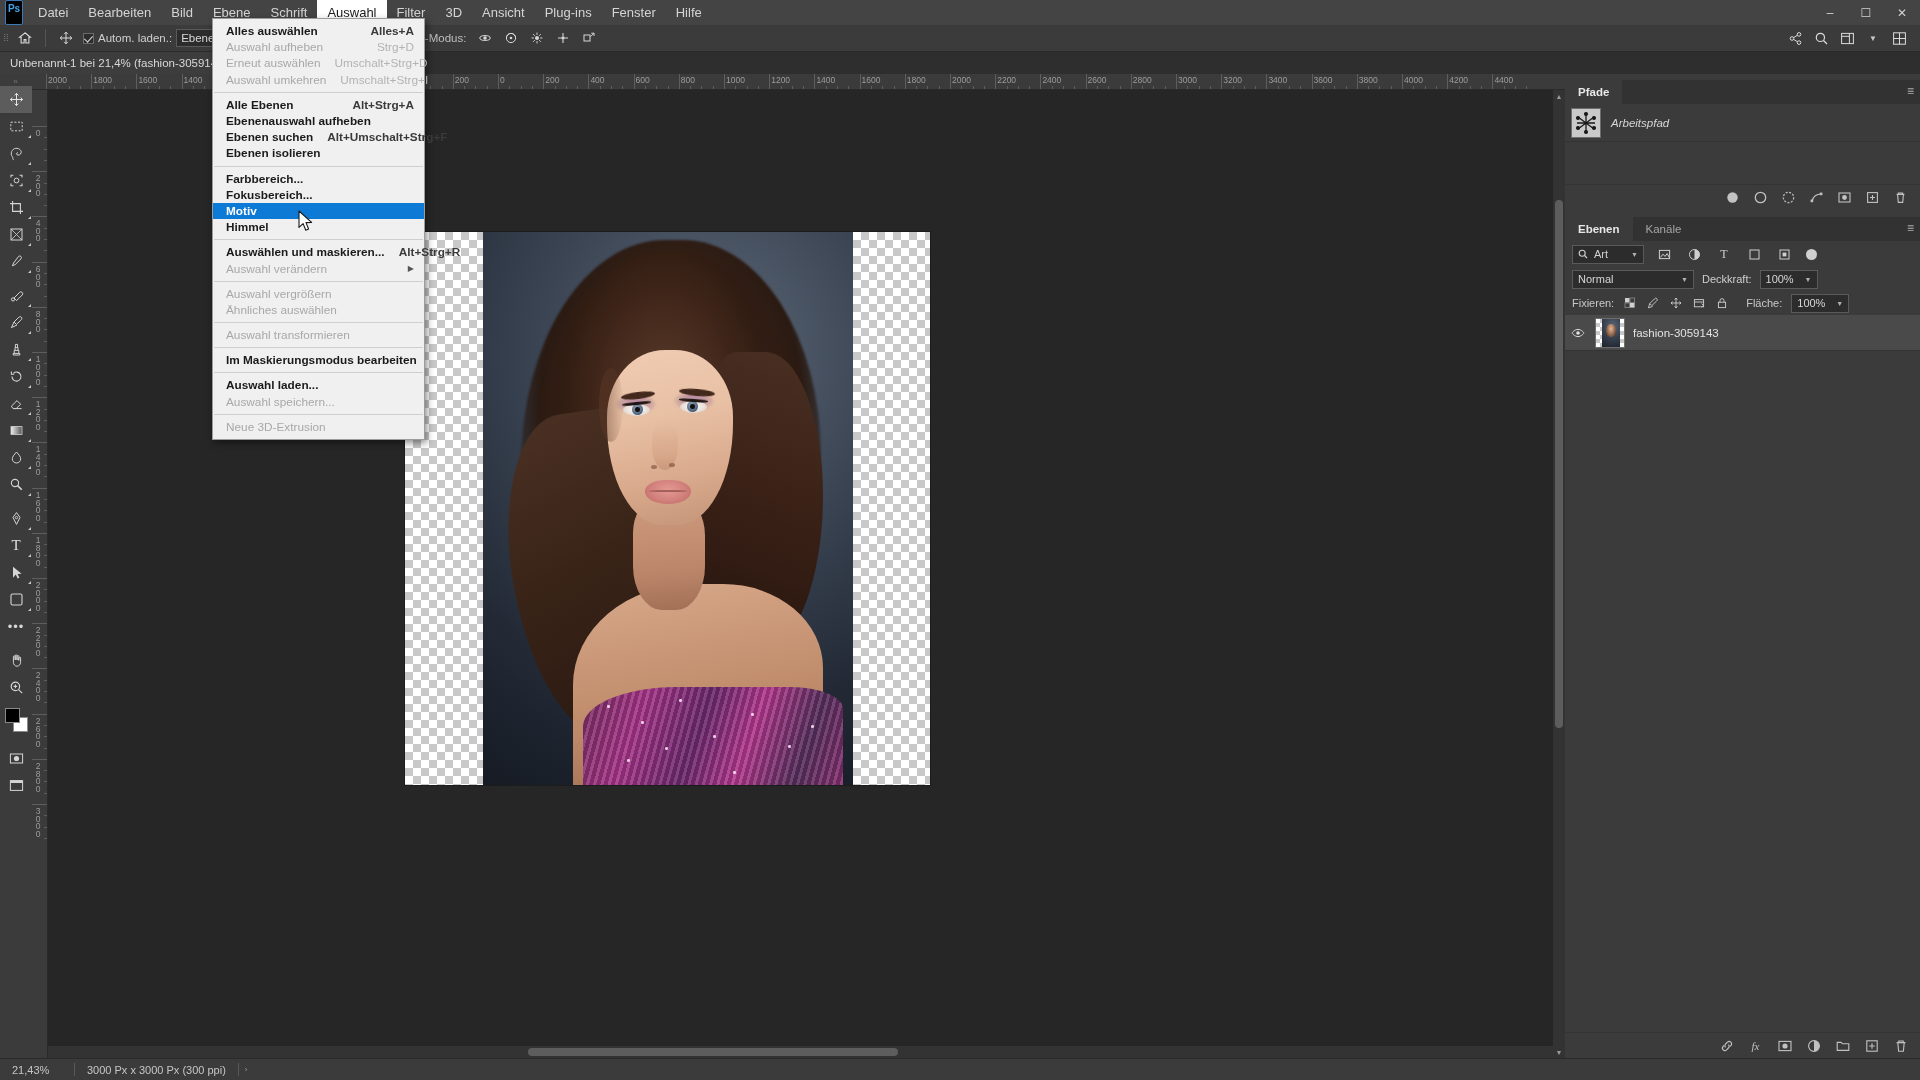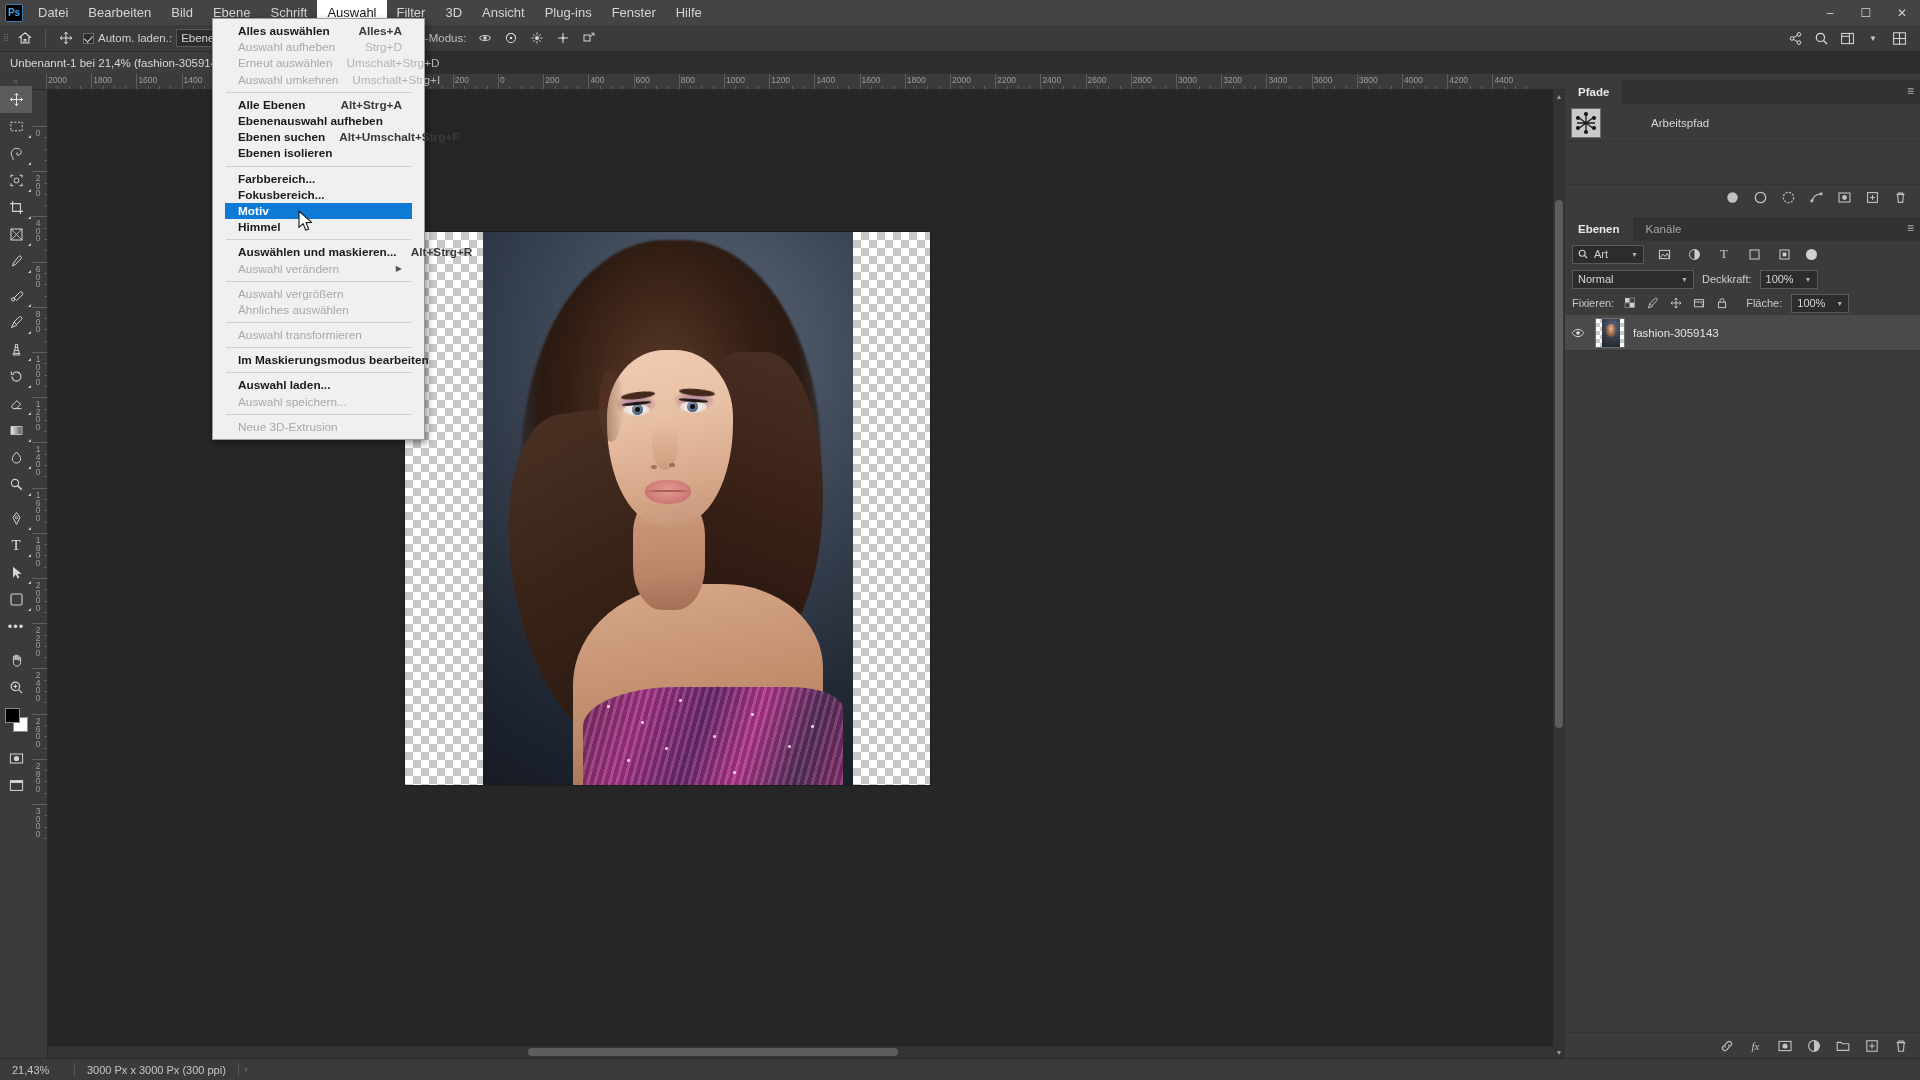--- a/index.html
+++ b/index.html
@@ -15,21 +15,21 @@
   
   .menubar {
     position: absolute; top: 0; left: 0; width: 1920px; height: 25px;
     background: #444444; display: flex; align-items: center;
     font-size: 13px; color: #d4d4d4; z-index: 40;
   }
   .ps-logo {
     width: 28px; height: 25px; display:flex; align-items:center; justify-content:center;
   }
   .ps-logo span {
-    display:block; width:18px; height:18px; background:#000000; border:1px solid #3d7ab5;
+    display:block; width:18px; height:25px; background:#000000; border:1px solid #3d7ab5;
     color:#41a5ee; font-size:10px; font-weight:bold; line-height:16px; text-align:center;
     border-radius:2px; font-family:"Liberation Sans", sans-serif;
   }
   .menu-item {
     padding: 4px 10px; height: 25px; line-height: 17px; cursor: default; white-space: nowrap;
   }
   .menu-item.active { background: #ffffff; color: #1a1a1a; }
 
   
   .wincontrols {
@@ -346,21 +346,21 @@
   .layers-footer {
     height:26px; display:flex; align-items:center; justify-content:flex-end; gap:14px;
     padding-right:12px; background:#3b3b3b; border-top:1px solid #343434;
   }
 
   
   .dropdown {
     position:absolute; left:212px; top:18px; width:213px;
     background:#f0f0f0; border:1px solid #9b9b9b;
     box-shadow:2px 3px 7px rgba(0,0,0,0.45);
-    padding:4px 12px; z-index:60; font-size:11.8px; color:#1a1a1a;
+    padding:4px 0; z-index:60; font-size:11.8px; color:#1a1a1a;
   }
   .mi {
     height:16.2px; display:flex; align-items:center; padding:0 10px 0 13px;
     white-space:nowrap; line-height:16px;
   }
   .mi .lbl { flex:0 0 auto; }
   .mi .sc { margin-left:auto; padding-left:14px; color:#3a3a3a; }
   .mi.dis { color:#a8a8a8; }
   .mi.dis .sc { color:#b3b3b3; }
   .mi.bold { font-weight:bold; }
@@ -991,21 +991,21 @@
                 <path d="M13 3v20M5 7l16 12M21 7 5 19M4 13h18" fill="none"></path>
                 <circle cx="13" cy="4" r="1.4"></circle>
                   <circle cx="13" cy="22" r="1.4"></circle>
                 <circle cx="5" cy="8" r="1.4"></circle>
                   <circle cx="21" cy="18" r="1.4"></circle>
                 <circle cx="21" cy="8" r="1.4"></circle>
                   <circle cx="5" cy="18" r="1.4"></circle>
               </g>
             </svg>
           </div>
-          <span style="margin-left:40px;">Arbeitspfad</span>
+          <span style="font-style:italic;">Arbeitspfad</span>
         </div>
         <div style="height:42px;"></div>
       </div>
       <div class="paths-footer">
         <div class="ficon">
             <svg width="13" height="13" viewBox="0 0 13 13">
               <circle cx="6.5" cy="6.5" r="5.2" fill="#c2c2c2"></circle>
             </svg>
           </div>
         <div class="ficon">

